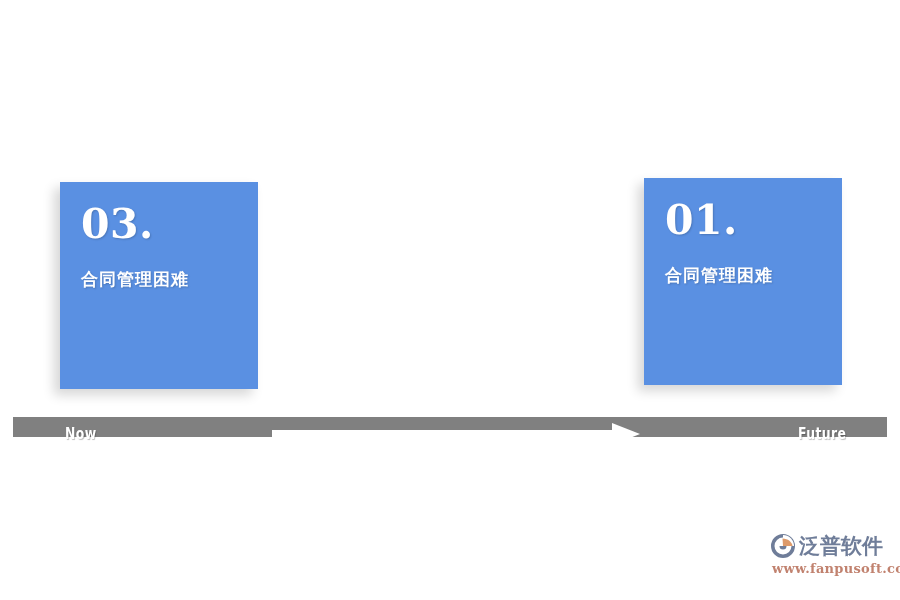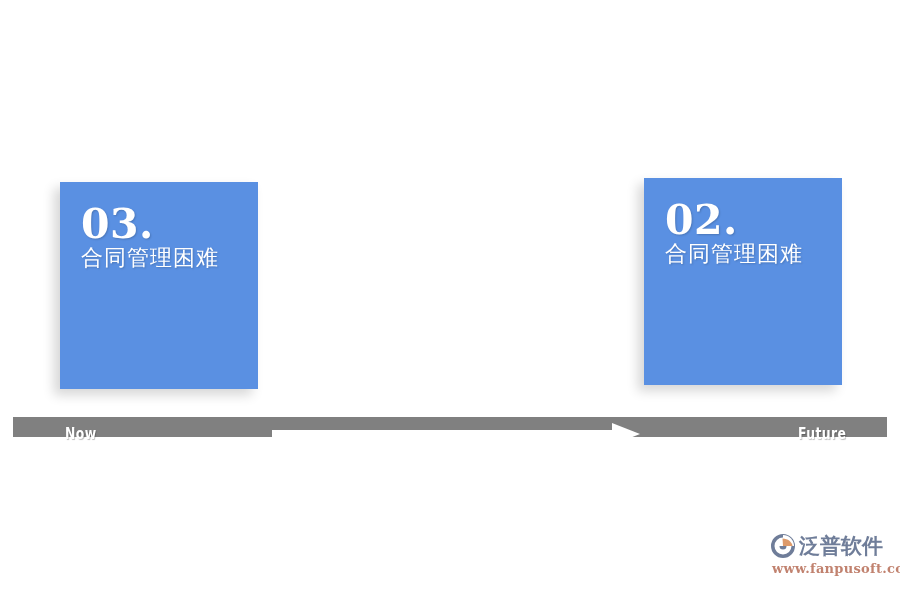--- a/index.html
+++ b/index.html
@@ -42,24 +42,25 @@
     color: #ffffff;
     font-family: "DejaVu Serif", serif;
     font-weight: bold;
     font-size: 41px;
     line-height: 1;
     letter-spacing: 0.5px;
     text-shadow: 1px 1px 2px rgba(0,0,0,0.18);
     white-space: nowrap;
   }
   .card-label {
+    margin-top: 24px;
     color: #ffffff;
     font-family: "DejaVu Sans", "Liberation Sans", sans-serif;
-    font-weight: normal;
-    font-size: 22px;
+    font-weight: bold;
+    font-size: 17px;
     line-height: 1.2;
     letter-spacing: 1px;
     text-shadow: 1px 1px 2px rgba(0,0,0,0.18);
     white-space: nowrap;
   }
 
   
   #timeline-bar {
     position: absolute;
     left: 13px;
@@ -159,21 +160,21 @@
 
 <div id="canvas">
 
   <div class="card" id="card-1">
     <div class="card-number">03.</div>
     <div class="card-label">合同管理困难</div>
   </div>
 
 
   <div class="card" id="card-3">
-    <div class="card-number">02.</div>
+    <div class="card-number">01.</div>
     <div class="card-label">合同管理困难</div>
   </div>
 
   <div id="timeline-bar">
     <div class="timeline-end-label" id="label-now">Now</div>
 
     <div id="timeline-arrow">
       <div id="arrow-shaft"></div>
       <div id="arrow-head"></div>
     </div>

